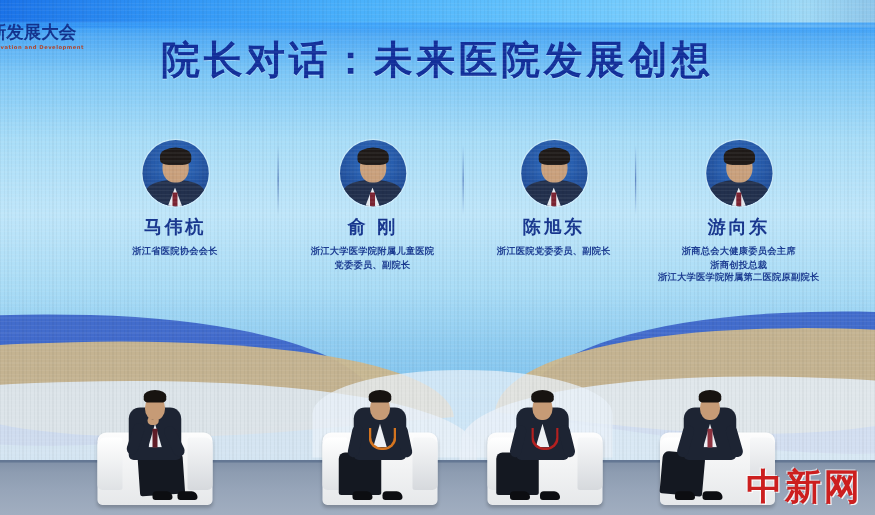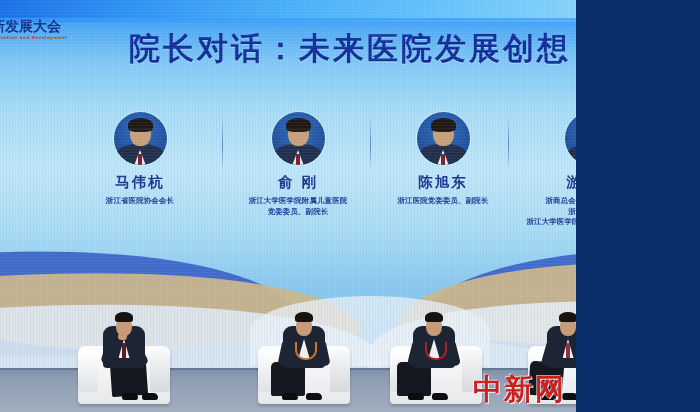--- a/index.html
+++ b/index.html
@@ -2,21 +2,21 @@
 <html><head>
 <meta charset="utf-8">
 <style>
   html,body{margin:0;padding:0;}
   body{
     width:700px;height:412px;overflow:hidden;
     font-family:"DejaVu Sans","Liberation Sans",sans-serif;
     background:#0b2f6b;
   }
   .stage{
-    position:relative;width:576px;height:412px;overflow:hidden;
+    position:relative;width:700px;height:412px;overflow:hidden;
   }
 
   
   .screen{
     position:absolute;left:0;top:0;width:700px;height:372px;
     background:linear-gradient(180deg,#2a8ef0 0%, #49a6f6 6%, #7ec8f7 16%,
                                #a8ddf8 30%, #bfe6fa 46%, #a9dcf6 62%,
                                #8ccaf0 76%, #7dc2ee 90%, #74bbe9 100%);
     overflow:hidden;
   }

